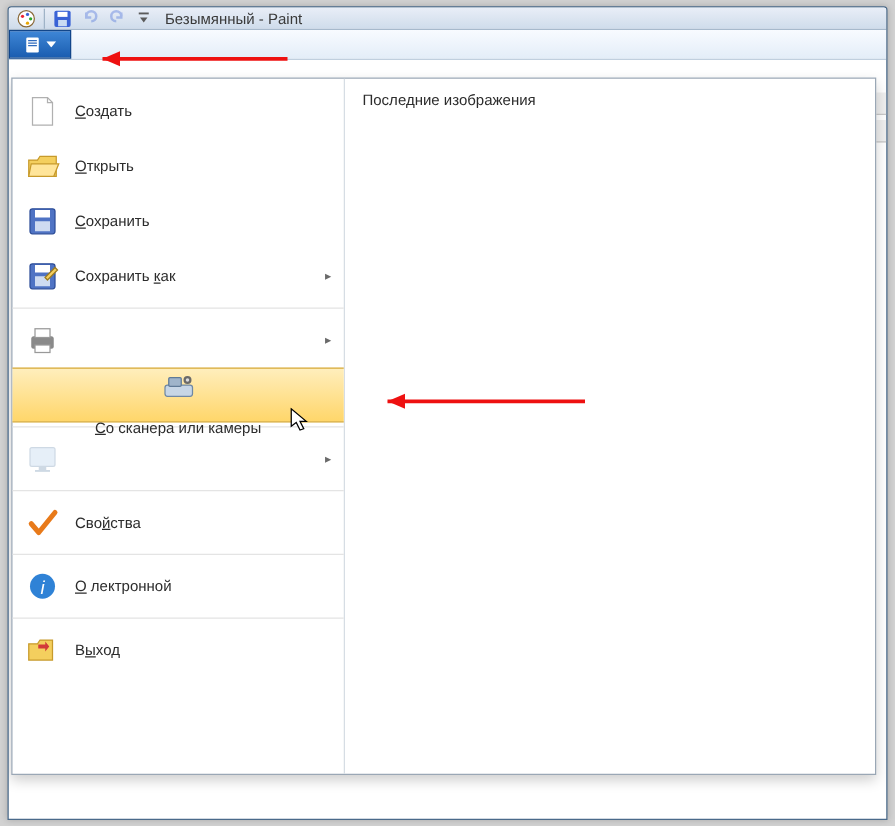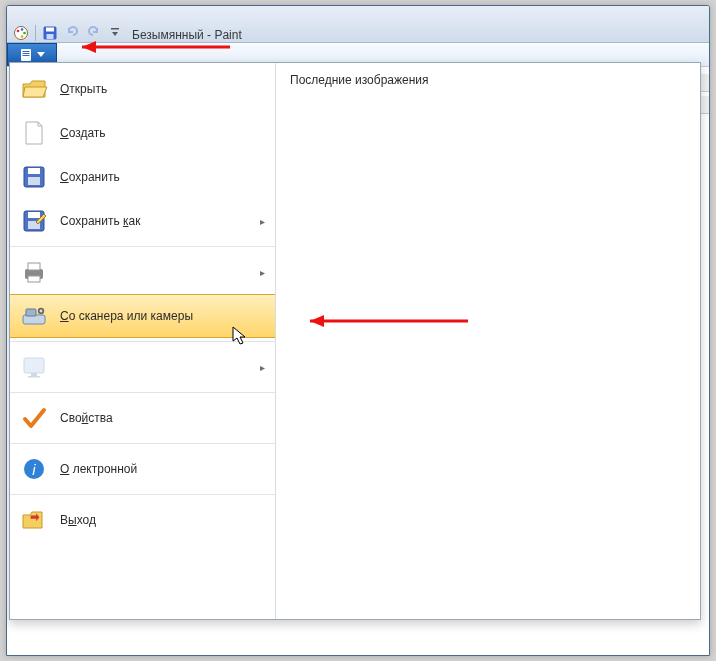--- a/index.html
+++ b/index.html
@@ -1,42 +1,42 @@
 <!DOCTYPE html>
 <html><head>
 <meta charset="utf-8">
 <style>
   * { box-sizing: border-box; margin: 0; padding: 0; font-family: "Segoe UI", Tahoma, sans-serif; }
   body { width: 716px; height: 661px; background: #d2d2d2; position: relative; overflow: hidden; }
 
   .window { position: absolute; left: 6px; top: 5px; right: 6px; bottom: 5px; background: #fff; border: 1px solid #4a6a8a; border-radius: 3px 3px 0 0; box-shadow: 0 0 6px rgba(0,0,0,.2); overflow: hidden; }
 
   
-  .titlebar { height: 37px; background: linear-gradient(#e9eef7, #cfdceb); display: flex; align-items: flex-end; border-bottom: 1px solid #a7b9cc; font-size: 12px; color: #3a3a3a; }
+  .titlebar { height: 18px; background: linear-gradient(#e9eef7, #cfdceb); display: flex; align-items: center; border-bottom: 1px solid #a7b9cc; font-size: 12px; color: #3a3a3a; }
   .tb-icons { display: flex; align-items: center; gap: 6px; padding-left: 6px; }
   .tb-paint { width: 16px; height: 16px; display: inline-block; }
   .tb-save  { width: 16px; height: 16px; display: inline-block; }
   .qat-sep  { width: 1px; height: 16px; background: #9fb3c7; }
   .qat-more { width: 14px; height: 16px; display: inline-flex; align-items: center; justify-content: center; color: #5a5a5a; font-size: 9px; }
   .tb-title { margin-left: 10px; }
 
   
   .ribbon-row { height: 24px; background: linear-gradient(#f8fbff, #e3edf8); border-bottom: 1px solid #c0cfde; display: flex; align-items: stretch; }
   .file-btn { width: 50px; margin: 0; background: linear-gradient(#3e86d6, #1a5db0); border: 1px solid #12468a; display: flex; align-items: center; justify-content: center; gap: 4px; color: #fff; font-size: 10px; cursor: pointer; }
   .file-btn svg { display: block; }
 
   
   .menu-wrap { position: absolute; left: 2px; top: 56px; right: 8px; background: #fff; border: 1px solid #9aa7b5; box-shadow: 0 4px 10px rgba(0,0,0,.2); display: flex; height: 558px; }
   .menu-left { width: 266px; border-right: 1px solid #d6dde4; padding: 4px 0; }
   .menu-right { flex: 1; padding: 10px 14px; }
   .recent-h  { font-size: 12px; font-weight: normal; color: #2c2c2c; }
 
   .mi { display: flex; align-items: center; height: 44px; padding: 0 10px; gap: 12px; font-size: 12px; color: #2c2c2c; cursor: pointer; position: relative; }
   .mi.disabled { color: #a2a2a2; cursor: default; }
-  .mi.hl { background: linear-gradient(#ffeebc, #ffd66a); border: 1px solid #d6a52a; border-left: none; border-right: none; }
+  .mi.hl { background: linear-gradient(#ffeebc, #ffd66a); border: 1px solid #d6a52a; border-left: none; border-right: none; flex-direction: column; }
   .mi .lbl { flex: 1; }
   .mi .sub { position: absolute; right: 10px; color: #6a6a6a; font-size: 10px; }
   .mi .ico { width: 28px; height: 28px; flex: none; display: flex; align-items: center; justify-content: center; }
   .underline-first::first-letter { text-decoration: underline; }
   .ul { text-decoration: underline; }
 
   .sep { height: 1px; background: #e4e4e4; margin: 3px 0; }
 
   
   .arrow { position: absolute; pointer-events: none; }
@@ -114,35 +114,35 @@
     <div></div>
       <div></div>
   </div>
 
   <div class="menu-wrap">
     <div class="menu-left">
 
       <div class="mi">
         <span class="ico">
           <svg viewBox="0 0 28 28" width="28" height="28">
+              <path d="M6 3 H18 L22 7 V25 H6 Z" fill="#fff" stroke="#b0b0b0"></path>
+              <path d="M18 3 V7 H22" fill="none" stroke="#b0b0b0"></path>
+            </svg>
+        </span>
+        <span class="lbl"><span class="ul">С</span>оздать</span>
+      </div>
+
+      <div class="mi">
+        <span class="ico">
+          <svg viewBox="0 0 28 28" width="28" height="28">
               <path d="M3 9 L10 9 L12 6 L25 6 L25 22 L3 22 Z" fill="#f4cf5e" stroke="#c79a2b"></path>
               <path d="M5 12 H27 L23 22 H3 Z" fill="#ffe59a" stroke="#c79a2b"></path>
             </svg>
         </span>
         <span class="lbl"><span class="ul">О</span>ткрыть</span>
-      </div>
-
-      <div class="mi">
-        <span class="ico">
-          <svg viewBox="0 0 28 28" width="28" height="28">
-              <path d="M6 3 H18 L22 7 V25 H6 Z" fill="#fff" stroke="#b0b0b0"></path>
-              <path d="M18 3 V7 H22" fill="none" stroke="#b0b0b0"></path>
-            </svg>
-        </span>
-        <span class="lbl"><span class="ul">С</span>оздать</span>
       </div>
 
       <div class="mi">
         <span class="ico">
           <svg viewBox="0 0 28 28" width="28" height="28">
               <rect x="4" y="4" width="20" height="20" rx="2" fill="#4f73c4" stroke="#2e4e99"></rect>
               <rect x="8" y="5" width="12" height="6" fill="#fff"></rect>
               <rect x="8" y="14" width="12" height="8" fill="#cedbf1"></rect>
             </svg>
         </span>

